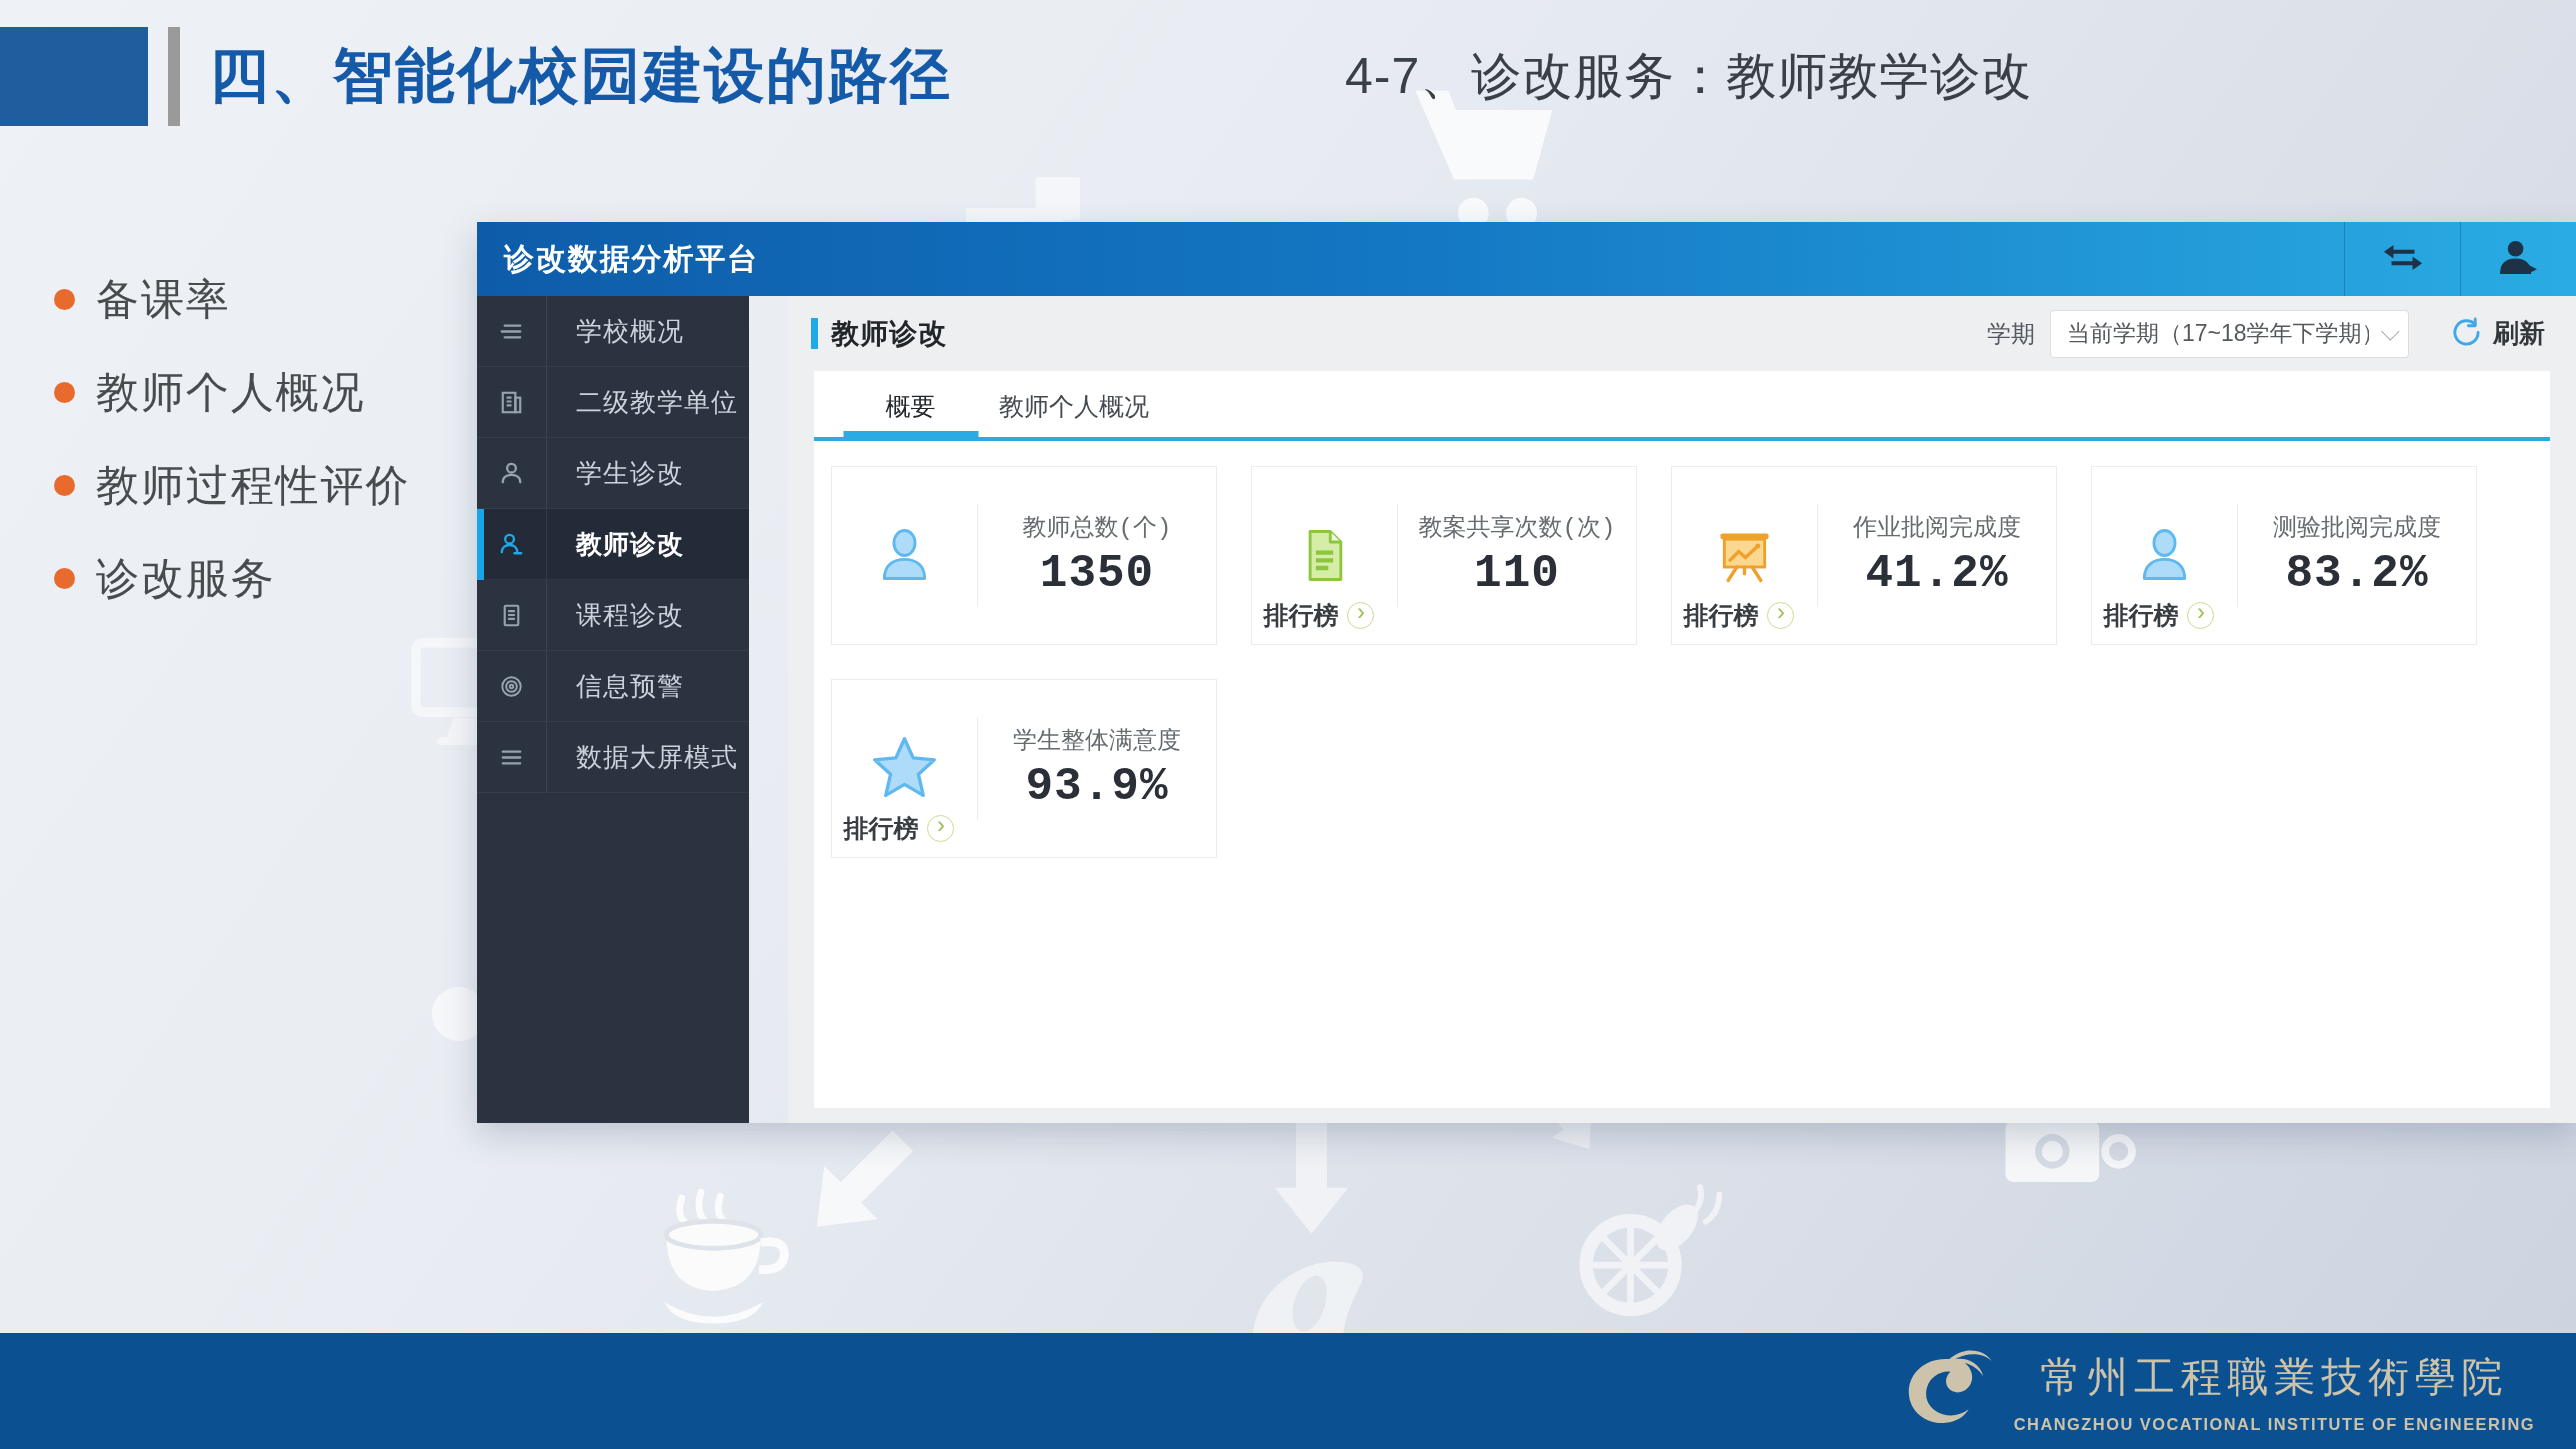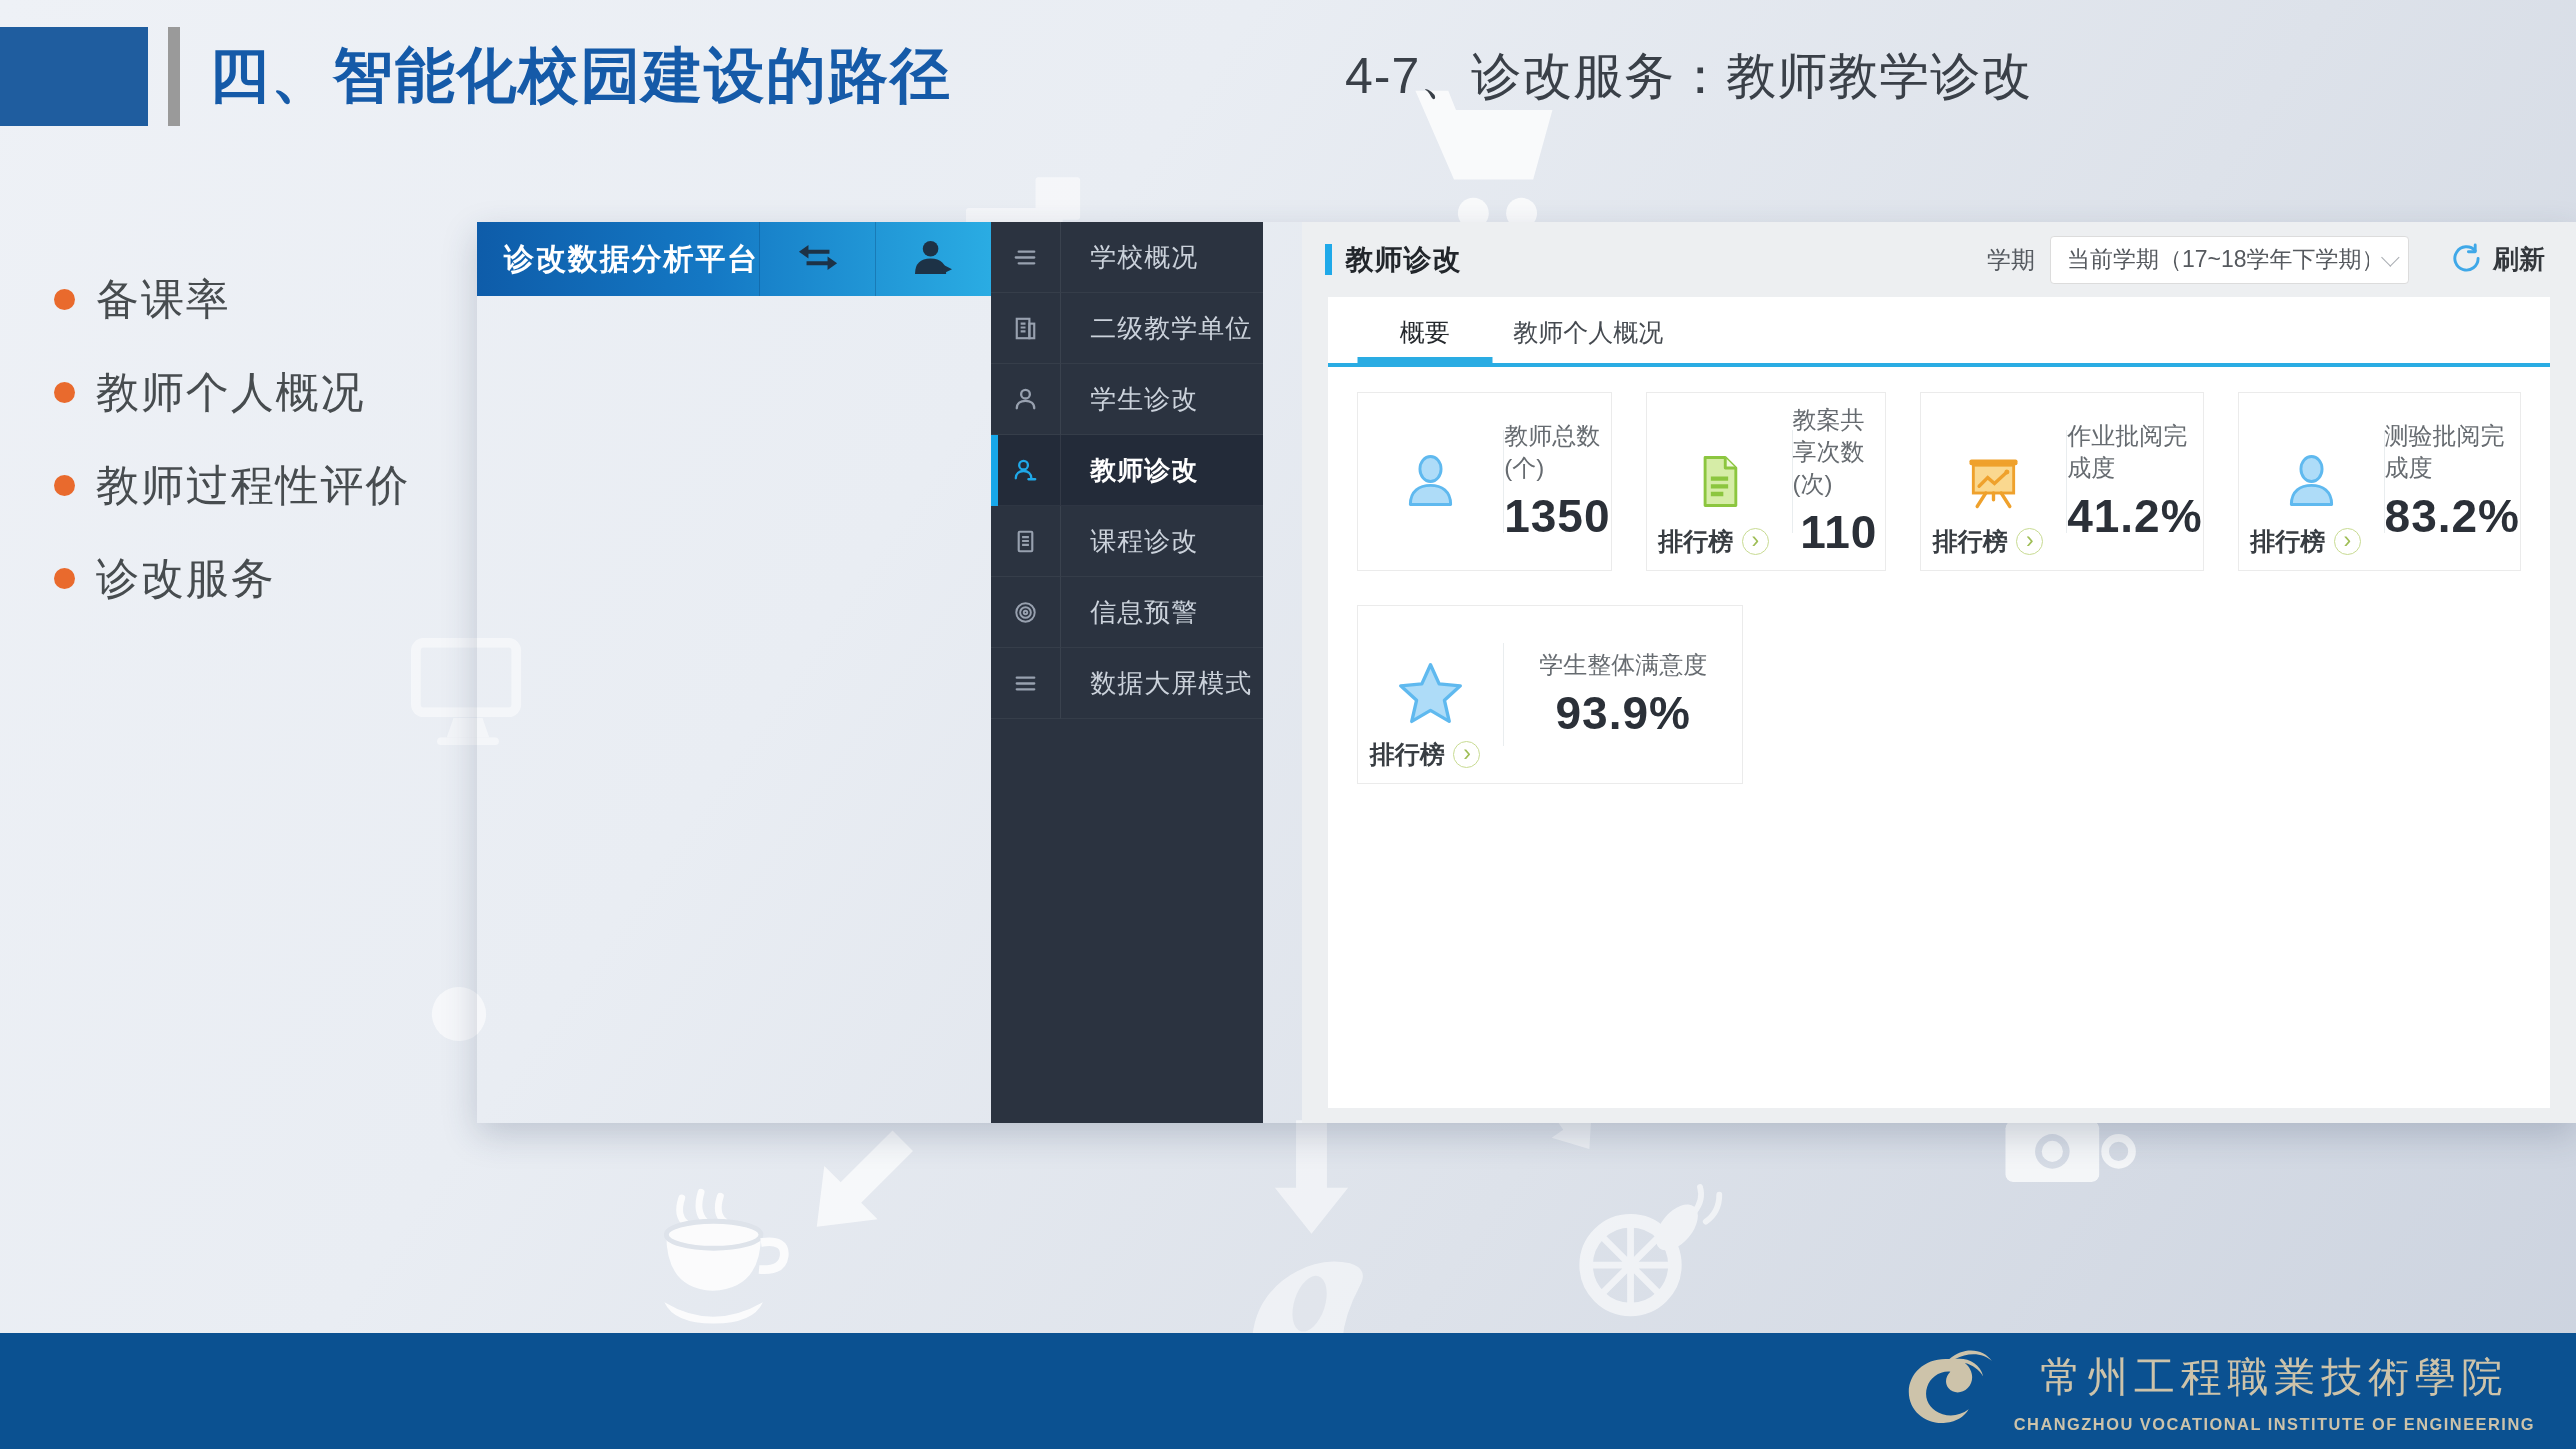--- a/index.html
+++ b/index.html
@@ -20,21 +20,21 @@
   .bullets { position:absolute; left:54px; top:253px; list-style:none; }
   .bullets li { display:flex; align-items:center; height:93px; }
   .bullet-dot { width:21px; height:21px; border-radius:50%; background:#e96a2d; margin-right:21px; flex:none; }
   .bullet-text { font-size:43px; color:#474c4f; letter-spacing:1.9px; }
 
   
   .deco { position:absolute; pointer-events:none; }
 
   
   .app { position:absolute; left:477px; top:222px; width:2099px; height:901px;
-         box-shadow:0 11.6px 33px rgba(40,60,90,.22); display:flex; flex-direction:row; }
+         box-shadow:0 11.6px 33px rgba(40,60,90,.22); display:flex; flex-direction:column; }
   .topbar { height:74px; flex:none; display:flex; align-items:center;
             background:linear-gradient(90deg,#0e5ca9 0%,#1478c4 45%,#2aace3 100%); }
   .topbar-title { color:#fff; font-size:30px; font-weight:bold; margin-left:27px; letter-spacing:1.9px; flex:1; }
   .topbar-btn { width:116px; height:74px; display:flex; align-items:center; justify-content:center;
                 border-left:1px solid rgba(8,60,110,.30); cursor:pointer; }
   .app-body { flex:1; display:flex; min-height:0;gap:39px; }
 
   
   .sidebar { width:272px; flex:none; background:#2b3340; position:relative; }
   .side-item { position:relative; height:71px; display:flex; align-items:stretch; }
@@ -65,21 +65,21 @@
 
   .panel { position:absolute; left:26px; right:26px; top:75px; bottom:15.5px; background:#fff; }
   .tabs { position:relative; height:70px; padding-left:29px; display:flex; }
   .tabs-line { position:absolute; left:0; right:0; bottom:0; height:3.9px; background:#2aace3; }
   .tab { position:relative; height:100%; min-width:135px; padding:0 21px; display:flex; align-items:center;
          justify-content:center; font-size:25px; color:#454a50; cursor:pointer; }
   .tab.active { color:#24282c; }
   .tab.active::after { content:""; position:absolute; left:50%; transform:translateX(-50%); bottom:0;
                        width:135px; height:9.7px; background:#2aace3; z-index:2; }
 
-  .cards { padding:25px 29px; }
+  .cards { padding:25px 17px;font-family:Liberation Mono, monospace; }
   .cards-row { display:flex; gap:34px; }
   .cards-row + .cards-row { margin-top:34px; }
   .card { position:relative; width:386px; height:179px; background:#fff; border:1px solid #ebebeb; display:flex; }
   .card-ico { width:145px; flex:none; display:flex; align-items:center; justify-content:center; }
   .card-divider { width:1px; background:#e9edef; margin:37px 0; }
   .card-info { flex:1; display:flex; flex-direction:column; align-items:center; justify-content:center; }
   .card-label { font-size:24px; color:#666b70; }
   .card-value { font-size:46px; font-weight:bold; color:#2b3038; margin-top:5.8px; letter-spacing:1px; }
   .rank { position:absolute; left:11.6px; bottom:11.6px; display:flex; align-items:center; cursor:pointer; }
   .rank-label { font-size:25px; font-weight:bold; color:#383d42; }

